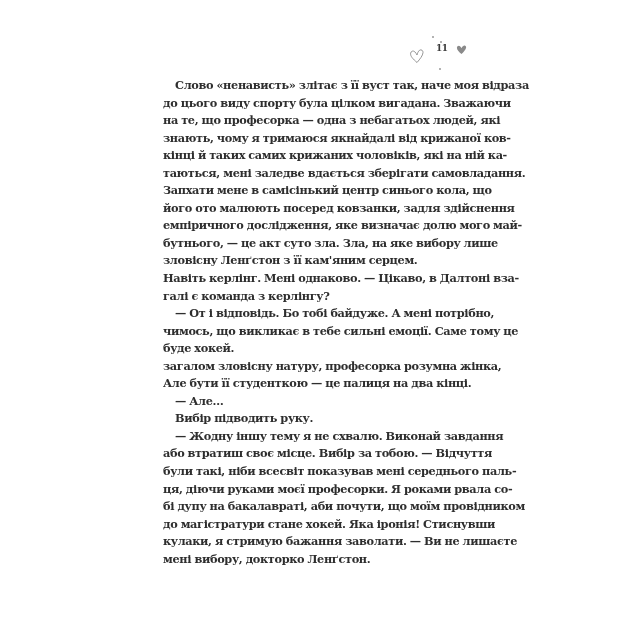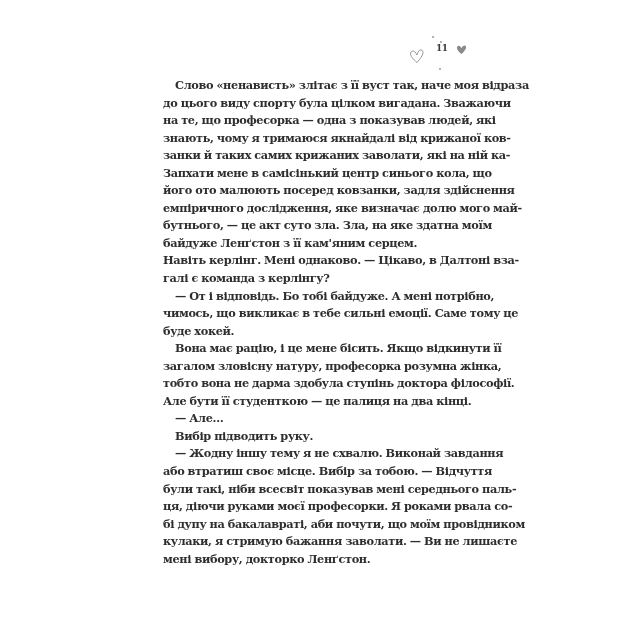--- a/index.html
+++ b/index.html
@@ -37,53 +37,53 @@
     <span class="page-number">11</span>
     <svg class="heart-filled" viewBox="0 0 12 12">
       <path d="M6 11 C3.2 8.4, 0.8 6.4, 1 3.8 C1.2 2, 3.2 1.2, 4.4 2.4 C5.2 3.1, 5.7 4, 6 4.6 C6.4 3.6, 7.2 2.2, 8.4 1.8 C10 1.2, 11.4 2.4, 11 4.2 C10.6 6.6, 8.4 8.6, 6 11 Z" fill="#8a8a8a"></path>
     </svg>
   </div>
 
   <div class="body-text">
     <div>
       <span class="line indent">Слово «ненависть» злітає з її вуст так, наче моя відраза</span>
       <span class="line">до цього виду спорту була цілком вигадана. Зважаючи</span>
-      <span class="line">на те, що професорка — одна з показував людей, які</span>
+      <span class="line">на те, що професорка — одна з небагатьох людей, які</span>
       <span class="line">знають, чому я тримаюся якнайдалі від крижаної ков-</span>
-      <span class="line">занки й таких самих крижаних заволати, які на ній ка-</span>
+      <span class="line">кінці й таких самих крижаних чоловіків, які на ній ка-</span>
+      <span class="line">таються, мені заледве вдається зберігати самовладання.</span>
       <span class="line">Запхати мене в самісінький центр синього кола, що</span>
       <span class="line">його ото малюють посеред ковзанки, задля здійснення</span>
       <span class="line">емпіричного дослідження, яке визначає долю мого май-</span>
-      <span class="line">бутнього, — це акт суто зла. Зла, на яке здатна моїм</span>
-      <span class="line last">байдуже Ленґстон з її кам'яним серцем.</span>
+      <span class="line">бутнього, — це акт суто зла. Зла, на яке вибору лише</span>
+      <span class="line last">зловісну Ленґстон з її кам'яним серцем.</span>
     </div>
     <div>
       <span class="line">Навіть керлінг. Мені однаково. — Цікаво, в Далтоні вза-</span>
       <span class="line last">галі є команда з керлінгу?</span>
     </div>
     <div>
       <span class="line indent">— От і відповідь. Бо тобі байдуже. А мені потрібно,</span>
       <span class="line">чимось, що викликає в тебе сильні емоції. Саме тому це</span>
       <span class="line last">буде хокей.</span>
     </div>
     <div>
-      <span class="line indent">Вона має рацію, і це мене бісить. Якщо відкинути її</span>
       <span class="line">загалом зловісну натуру, професорка розумна жінка,</span>
-      <span class="line">тобто вона не дарма здобула ступінь доктора філософії.</span>
       <span class="line last">Але бути її студенткою — це палиця на два кінці.</span>
     </div>
     <div>
       <span class="line indent last">— Але…</span>
     </div>
     <div>
       <span class="line indent last">Вибір підводить руку.</span>
     </div>
     <div>
       <span class="line indent">— Жодну іншу тему я не схвалю. Виконай завдання</span>
       <span class="line">або втратиш своє місце. Вибір за тобою. — Відчуття</span>
       <span class="line">були такі, ніби всесвіт показував мені середнього паль-</span>
       <span class="line">ця, діючи руками моєї професорки. Я роками рвала со-</span>
       <span class="line">бі дупу на бакалавраті, аби почути, що моїм провідником</span>
+      <span class="line">до магістратури стане хокей. Яка іронія! Стиснувши</span>
       <span class="line">кулаки, я стримую бажання заволати. — Ви не лишаєте</span>
       <span class="line last">мені вибору, докторко Ленґстон.</span>
     </div>
   </div>
 </div>
 
 </body></html>

